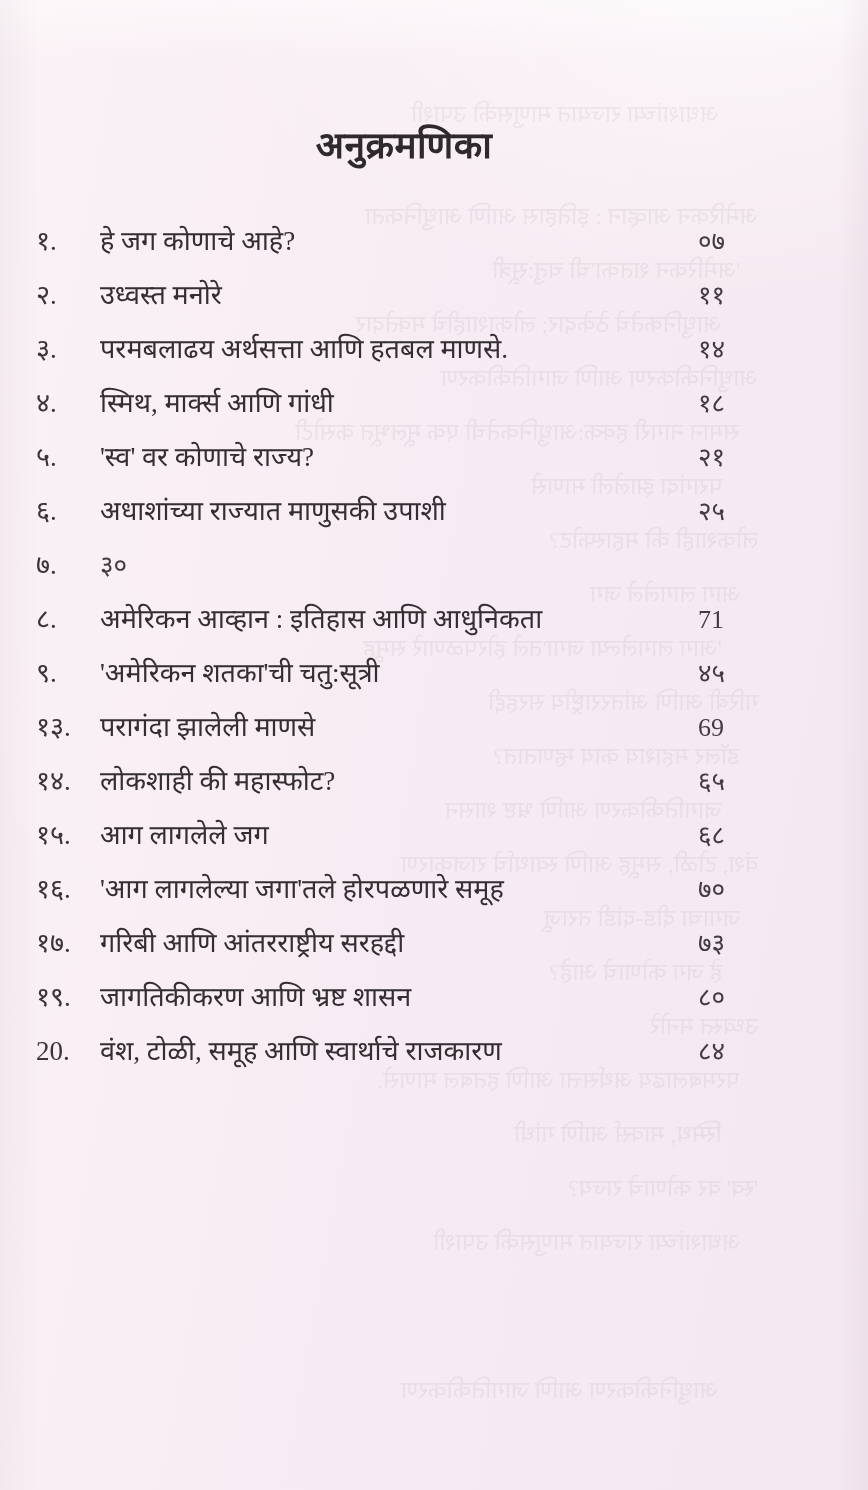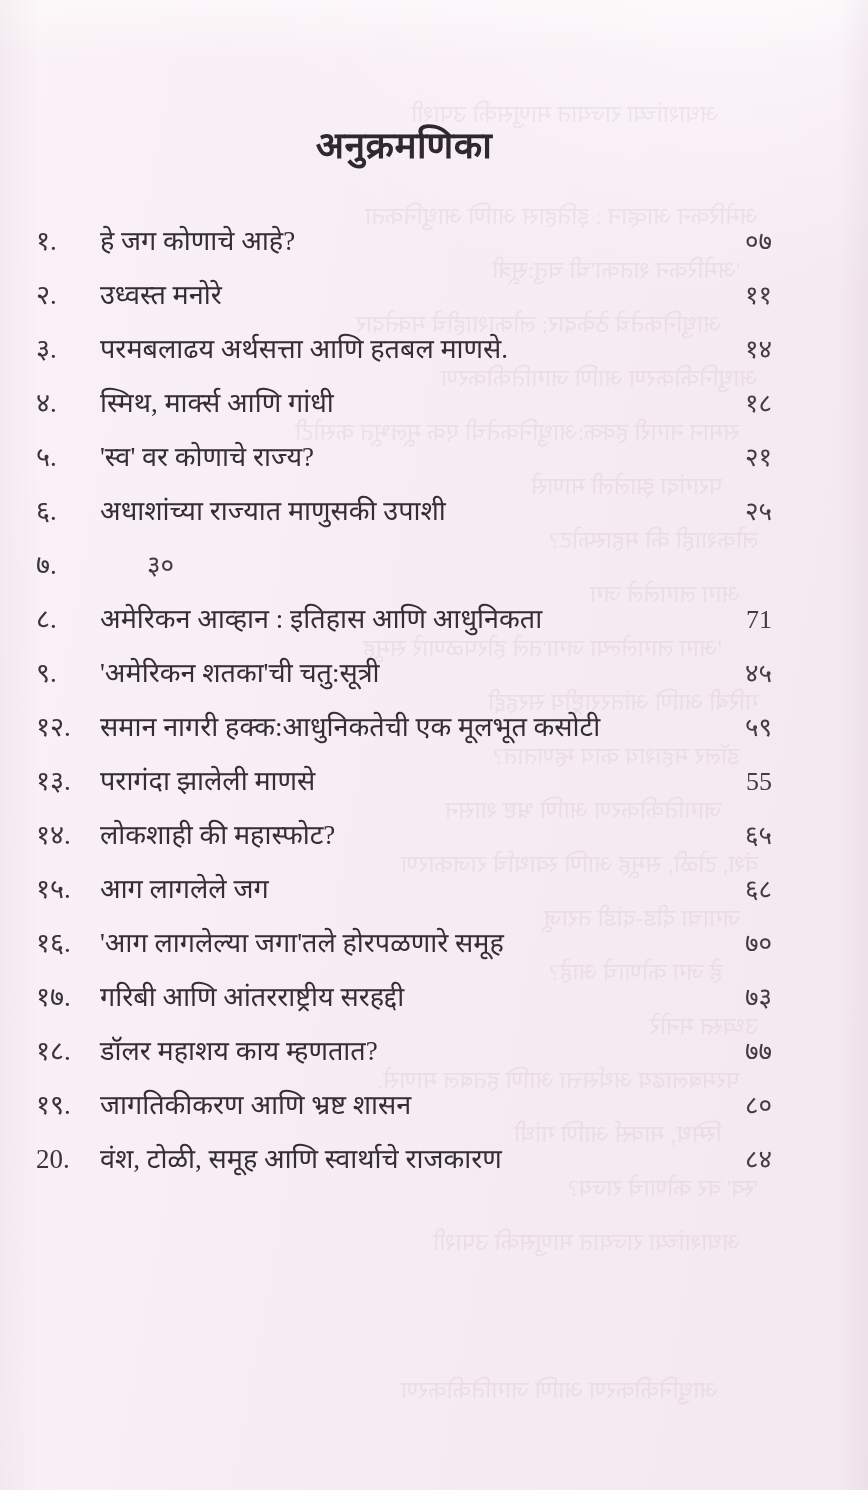--- a/index.html
+++ b/index.html
@@ -34,21 +34,21 @@
   .toc-list{position:relative;z-index:2;}
   .toc-row{
     display:flex;
     align-items:baseline;
     line-height:33px;
     margin-bottom:21px;
     font-size:27px;
   }
   .toc-no{width:64px;flex:0 0 64px;color:#3a343a;}
   .toc-entry-title{flex:1 1 auto;padding-right:12px;color:#332e33;}
-  .toc-page{flex:0 0 74px;text-align:right;font-size:26px;color:#423c42;}
+  .toc-page{flex:0 0 74px;text-align:left;font-size:26px;color:#423c42;}
   
   .ghost-layer{position:absolute;inset:0;z-index:1;pointer-events:none;}
   .ghost{
     position:absolute;
     right:110px;
     white-space:nowrap;
     transform:scaleX(-1);
     transform-origin:center;
     font-size:24px;
     color:#8d7386;
@@ -125,28 +125,23 @@
           <span class="toc-no">८.</span>
           <span class="toc-entry-title">अमेरिकन आव्हान : इतिहास आणि आधुनिकता</span>
           <span class="toc-page">71</span>
         </div>
         <div class="toc-row">
           <span class="toc-no">९.</span>
           <span class="toc-entry-title">'अमेरिकन शतका'ची चतु:सूत्री</span>
           <span class="toc-page">४५</span>
         </div>
         <div class="toc-row">
-          <span class="toc-no">१२.</span>
-          <span class="toc-entry-title">समान नागरी हक्क:आधुनिकतेची एक मूलभूत कसोटी</span>
-          <span class="toc-page">५९</span>
-        </div>
-        <div class="toc-row">
           <span class="toc-no">१३.</span>
           <span class="toc-entry-title">परागंदा झालेली माणसे</span>
-          <span class="toc-page">55</span>
+          <span class="toc-page">69</span>
         </div>
         <div class="toc-row">
           <span class="toc-no">१४.</span>
           <span class="toc-entry-title">लोकशाही की महास्फोट?</span>
           <span class="toc-page">६५</span>
         </div>
         <div class="toc-row">
           <span class="toc-no">१५.</span>
           <span class="toc-entry-title">आग लागलेले जग</span>
           <span class="toc-page">६८</span>
@@ -155,25 +150,20 @@
           <span class="toc-no">१६.</span>
           <span class="toc-entry-title">'आग लागलेल्या जगा'तले होरपळणारे समूह</span>
           <span class="toc-page">७०</span>
         </div>
         <div class="toc-row">
           <span class="toc-no">१७.</span>
           <span class="toc-entry-title">गरिबी आणि आंतरराष्ट्रीय सरहद्दी</span>
           <span class="toc-page">७३</span>
         </div>
         <div class="toc-row">
-          <span class="toc-no">१८.</span>
-          <span class="toc-entry-title">डॉलर महाशय काय म्हणतात?</span>
-          <span class="toc-page">७७</span>
-        </div>
-        <div class="toc-row">
           <span class="toc-no">१९.</span>
           <span class="toc-entry-title">जागतिकीकरण आणि भ्रष्ट शासन</span>
           <span class="toc-page">८०</span>
         </div>
         <div class="toc-row">
           <span class="toc-no">20.</span>
           <span class="toc-entry-title">वंश, टोळी, समूह आणि स्वार्थाचे राजकारण</span>
           <span class="toc-page">८४</span>
         </div>
       </div>

